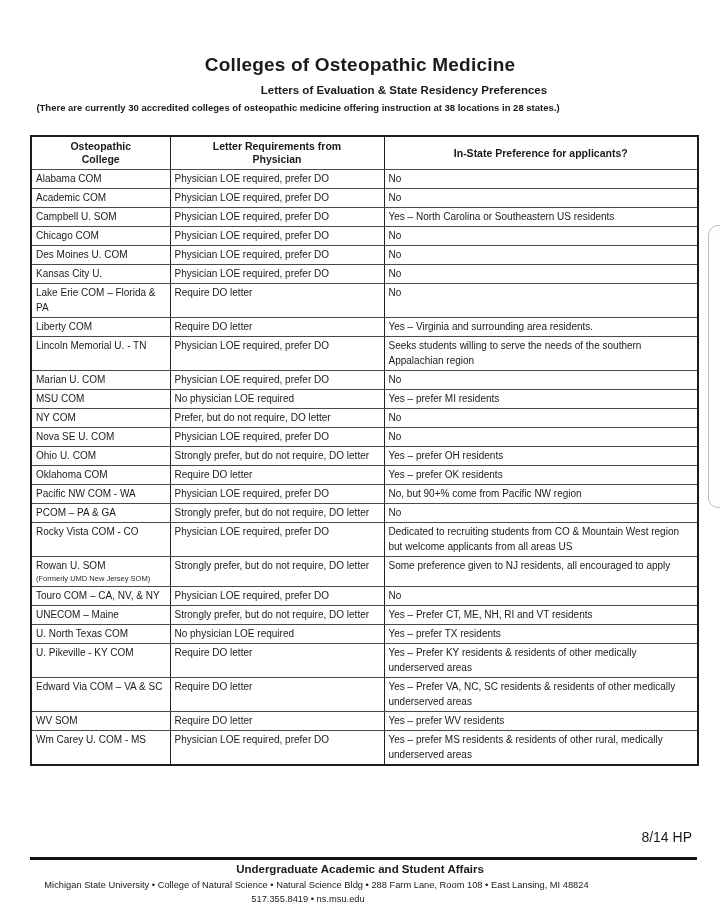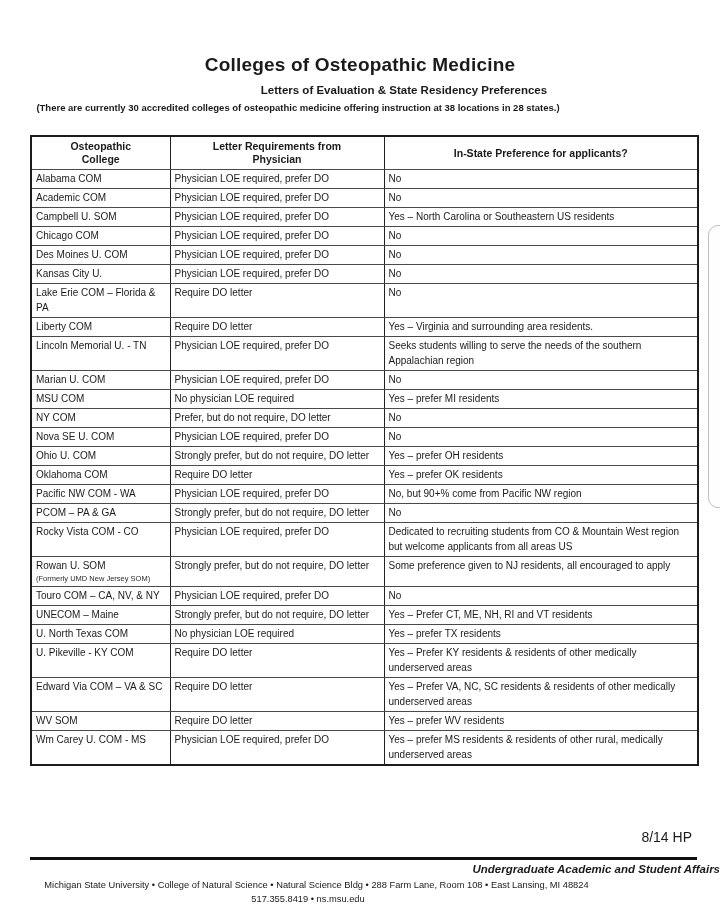--- a/index.html
+++ b/index.html
@@ -88,24 +88,23 @@
   }
   .footer-rule {
     position: absolute;
     top: 857px; left: 30px;
     width: 667px; height: 3px;
     background: #111111;
   }
   .footer-dept {
     position: absolute;
     top: 863px; left: 0; width: 720px;
-    text-align: right;
+    text-align: center;
     font-size: 11.5px;
     font-weight: bold;
-    font-style: italic;
   }
   .footer-address {
     position: absolute;
     top: 880px; left: 0; width: 633px;
     text-align: center;
     font-size: 9.3px;
   }
   .footer-contact {
     position: absolute;
     top: 894px; left: 0; width: 616px;

